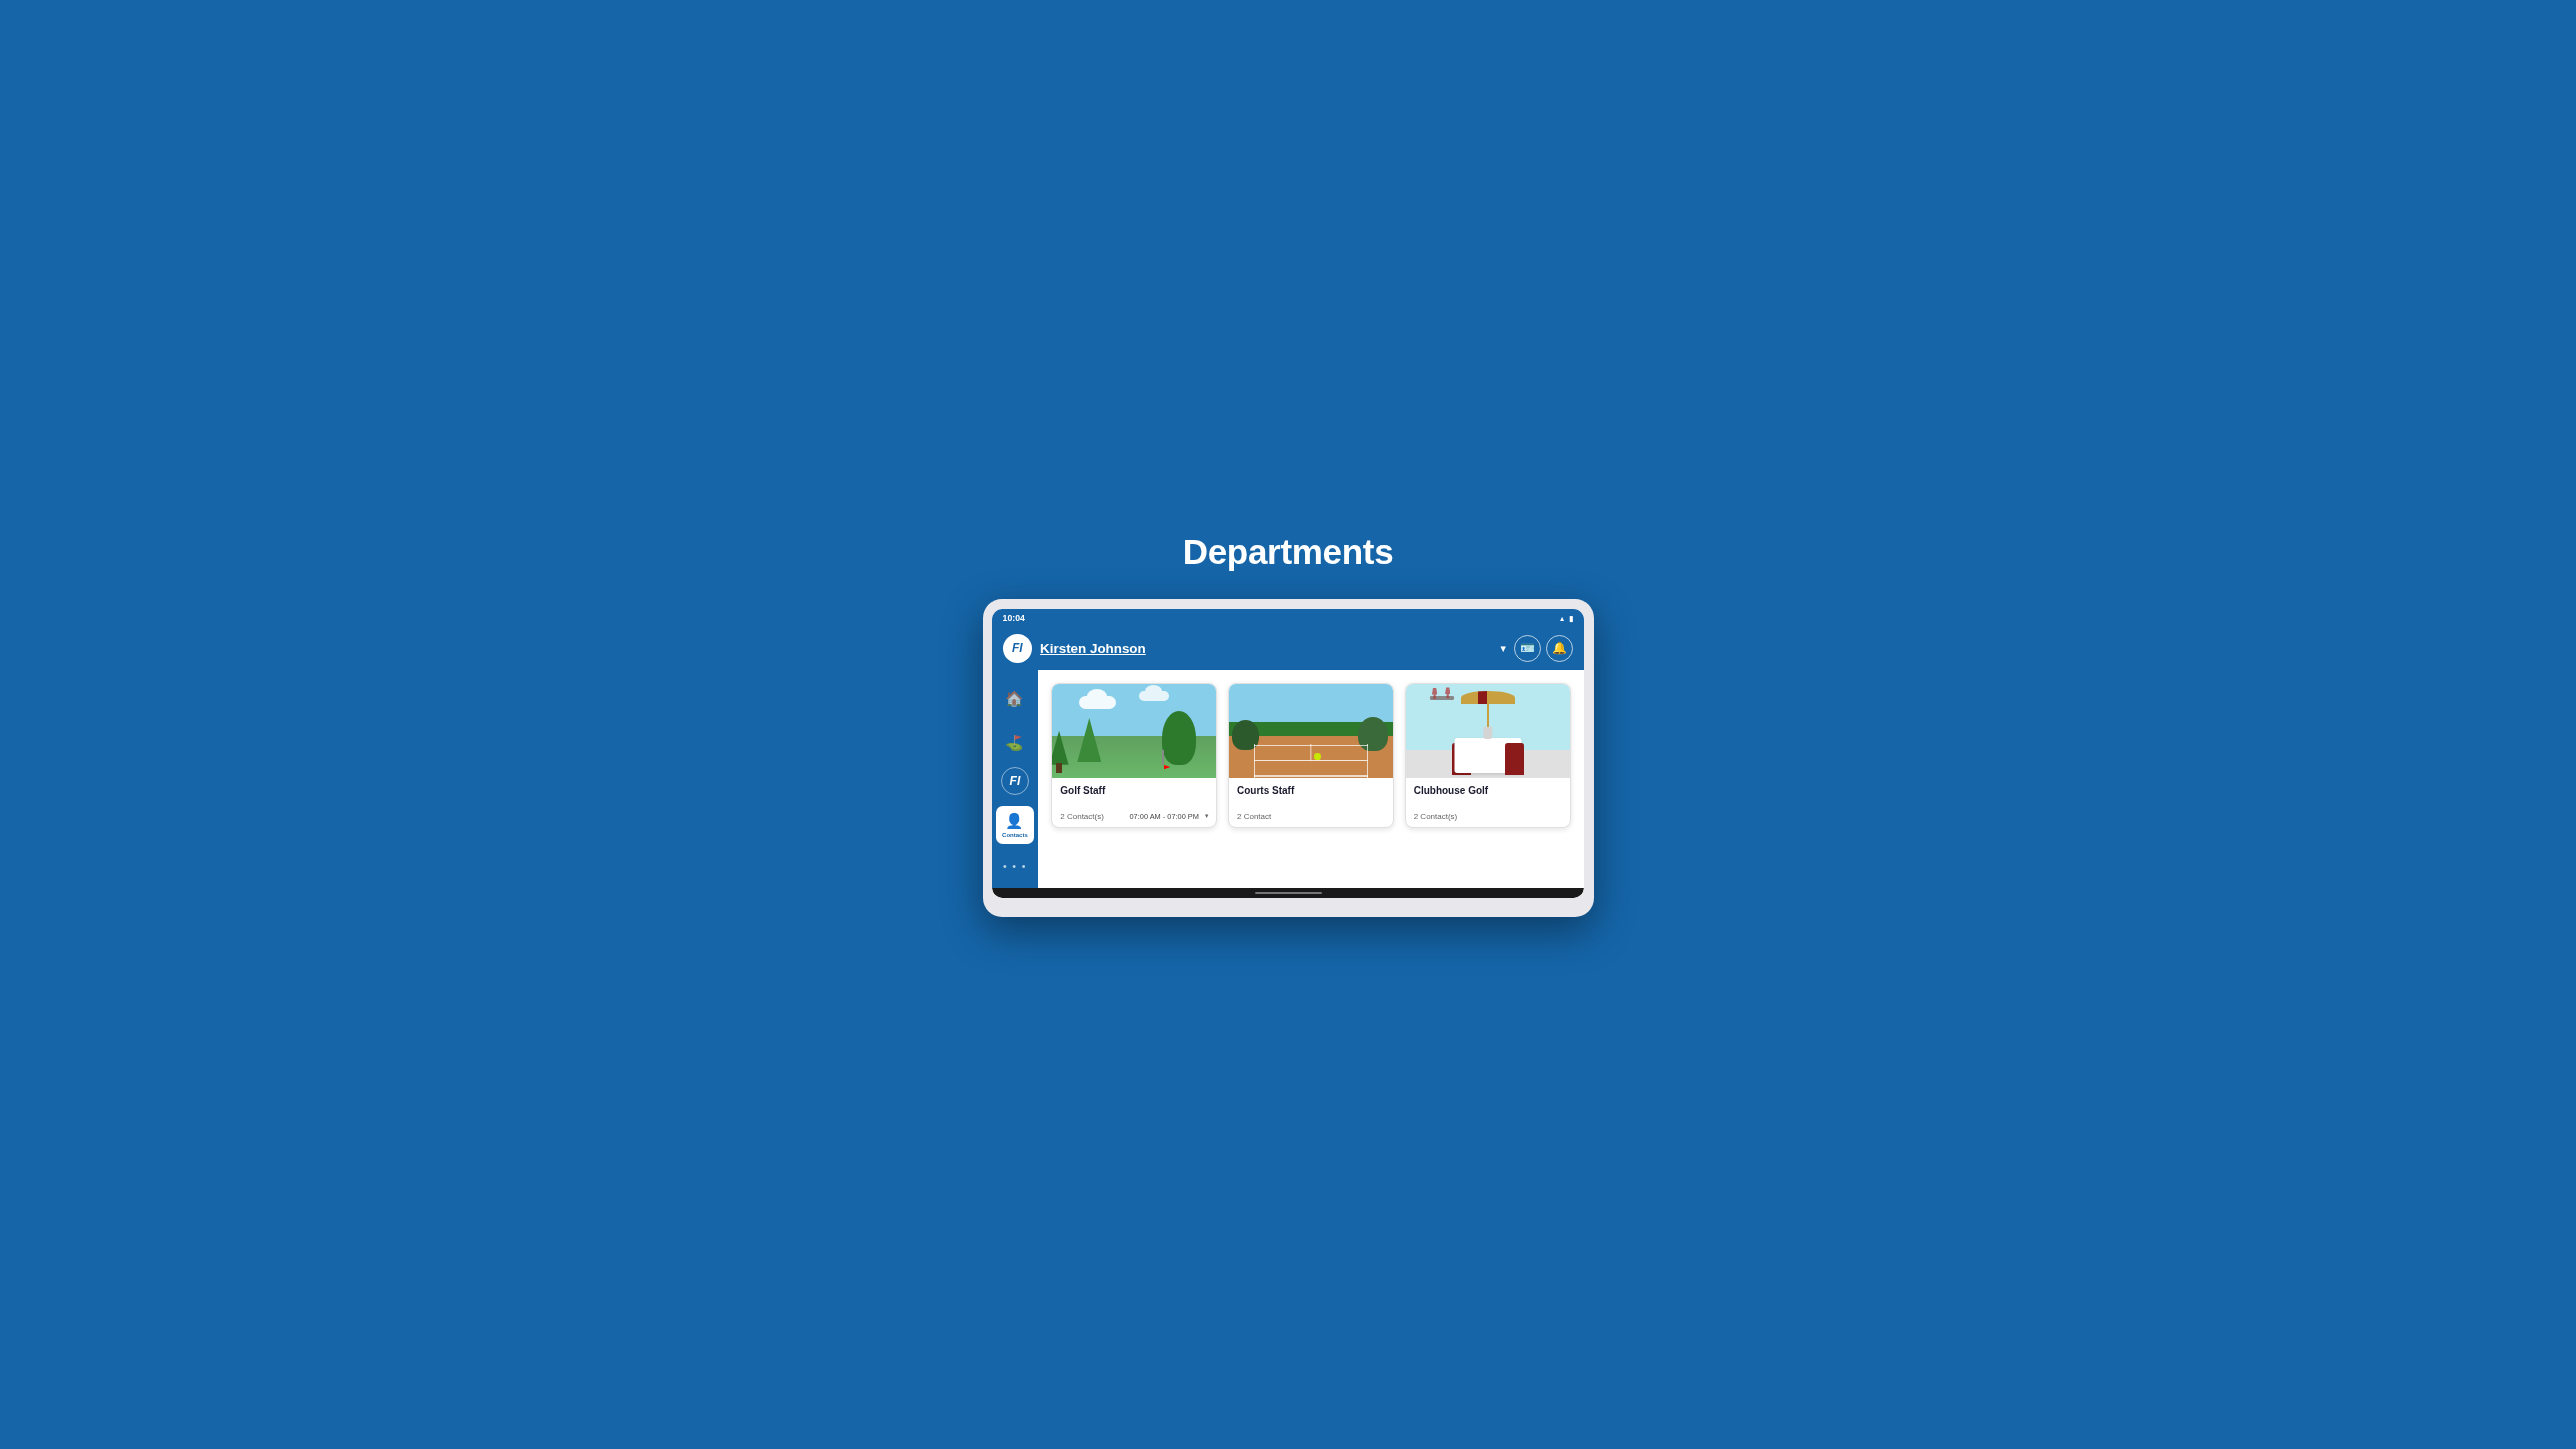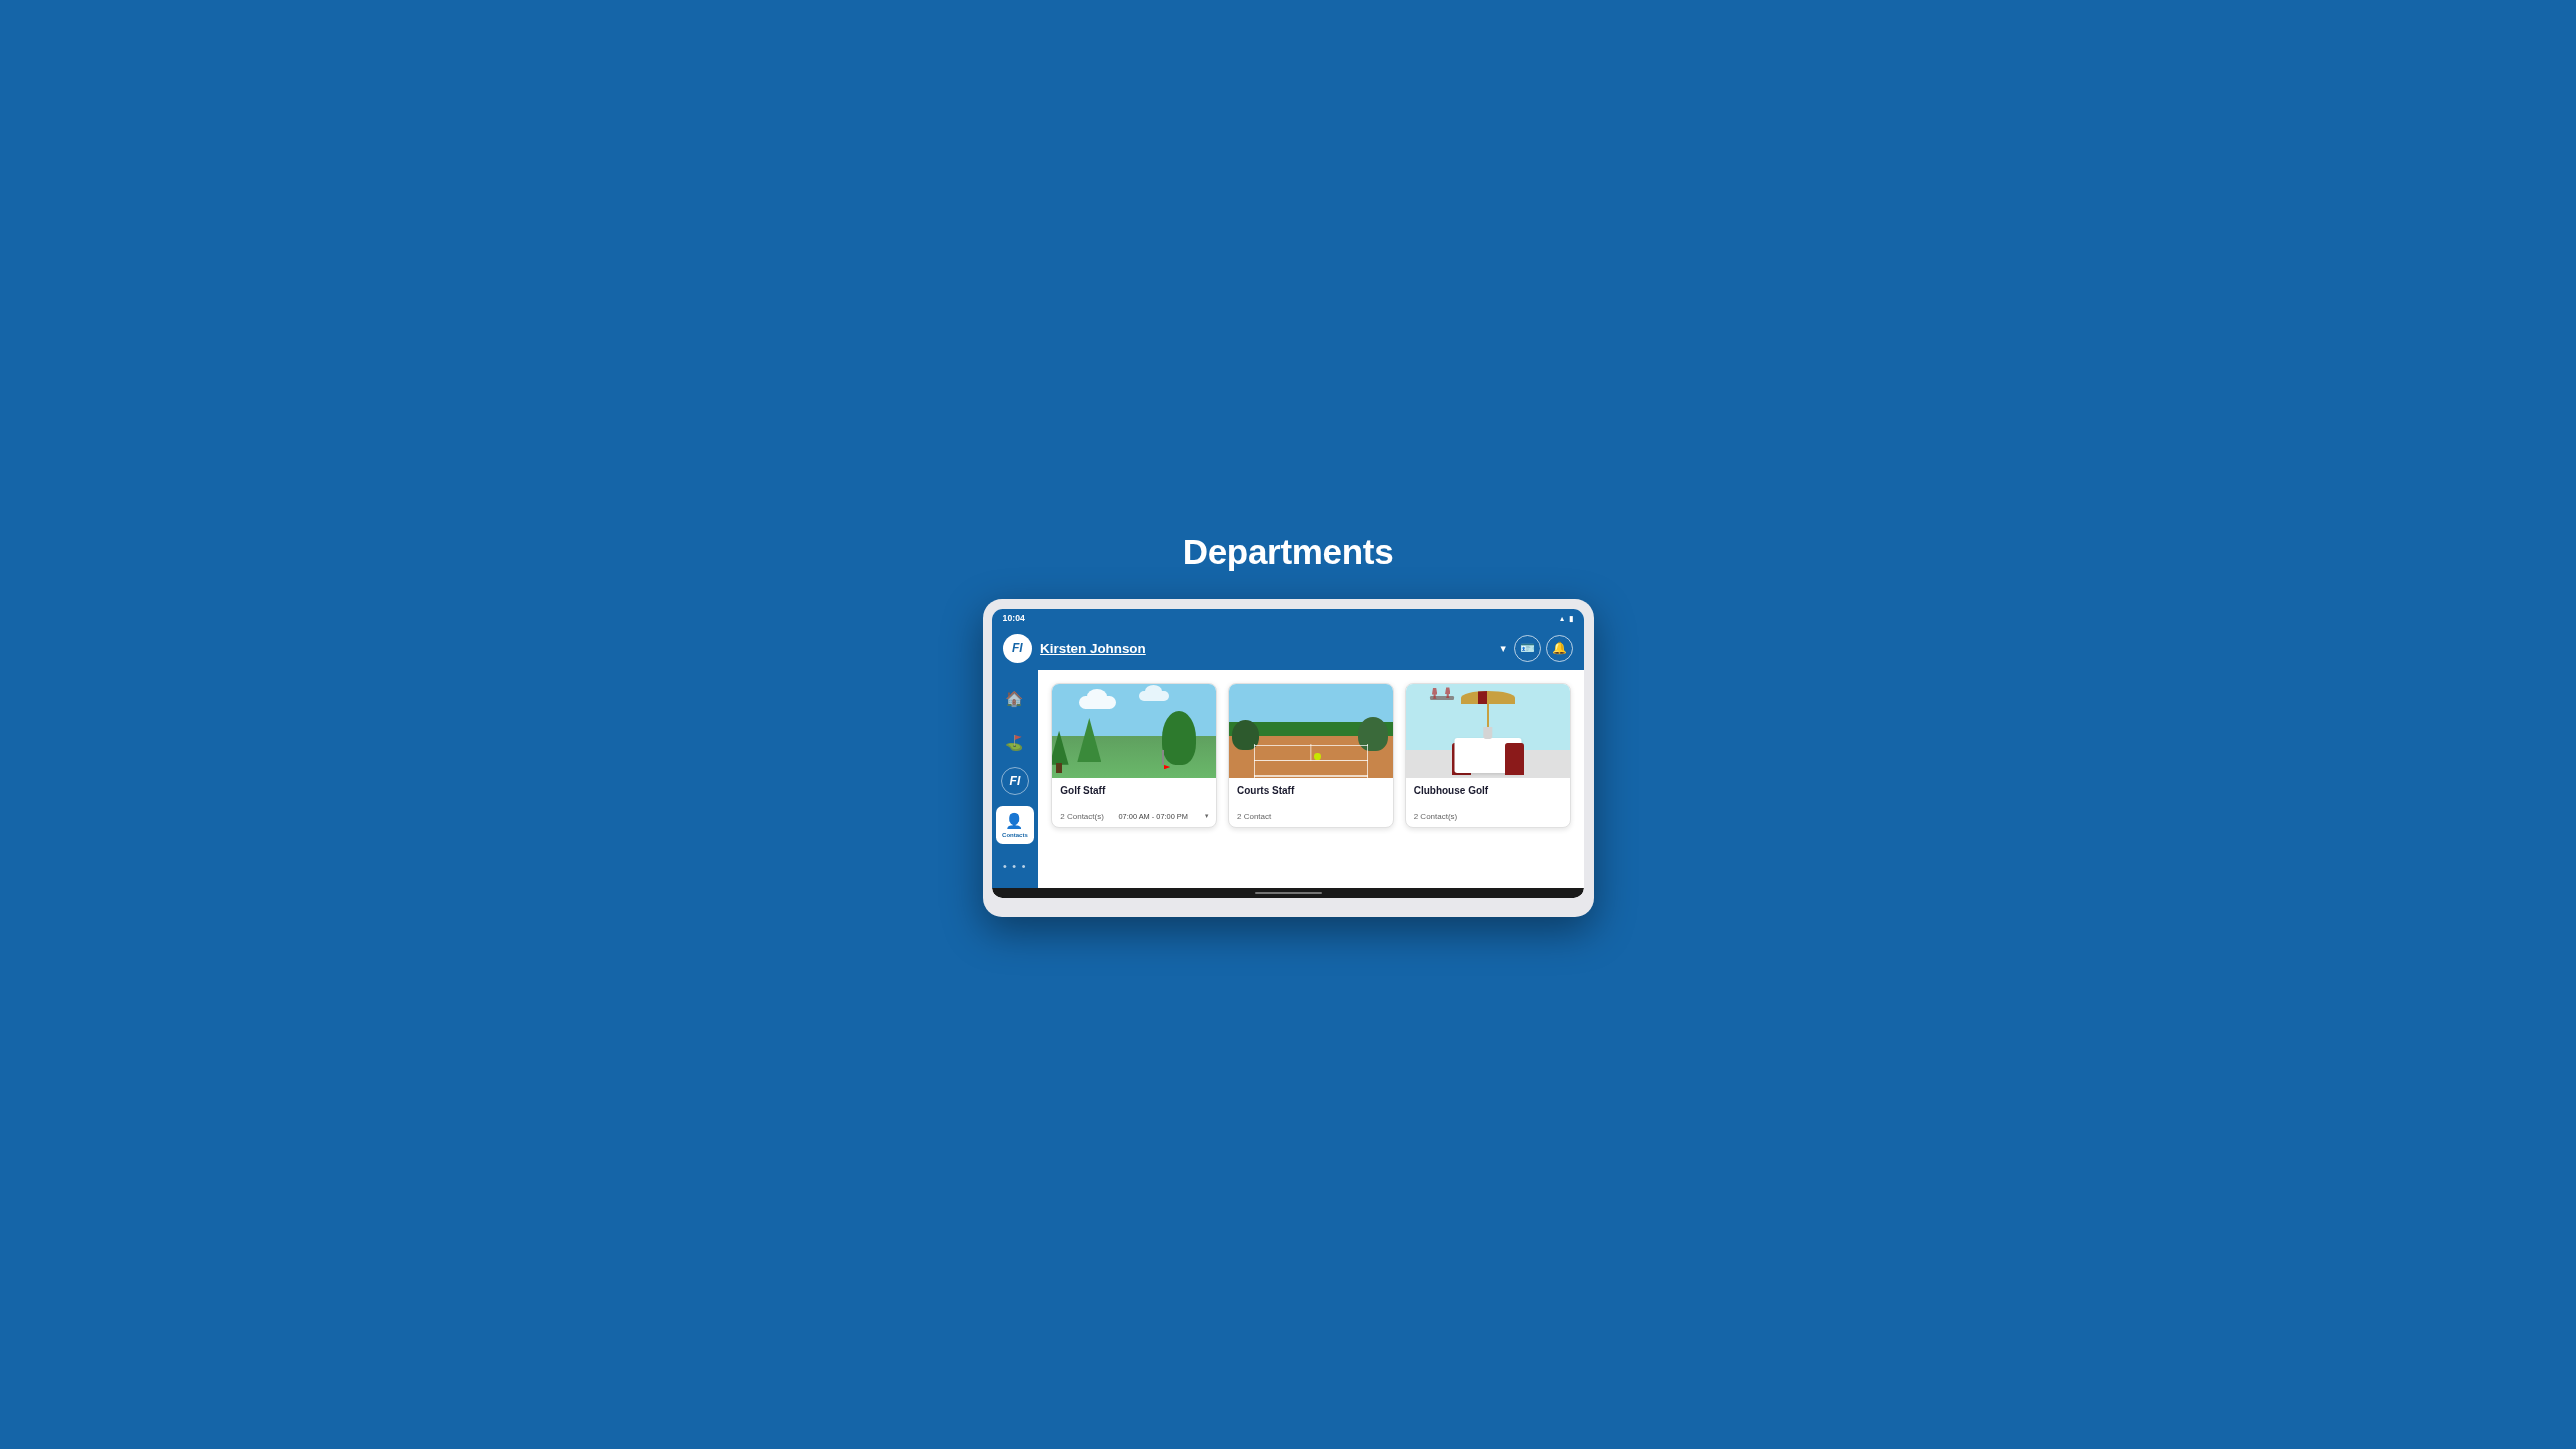--- a/index.html
+++ b/index.html
@@ -496,21 +496,21 @@
     .card-contacts {
       font-size: 8px;
       color: #666;
     }
 
     .card-hours {
       font-size: 7.4px;
       color: #444;
       display: flex;
       align-items: center;
-      gap: 17px;
+      gap: 6px;
       justify-content: space-between;
     }
 
     .chevron-small {
       font-size: 6.7px;
       color: #666;
     }
 
     
     .tablet-home-bar {

